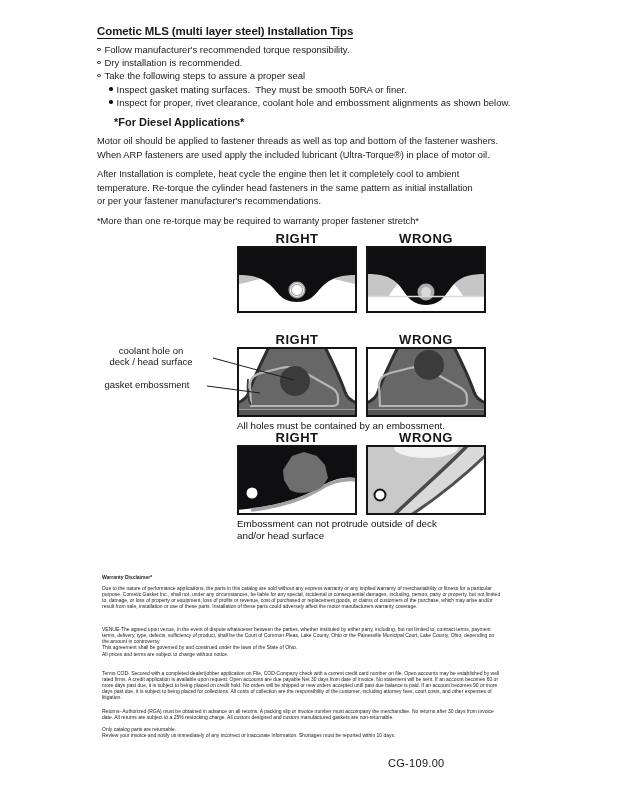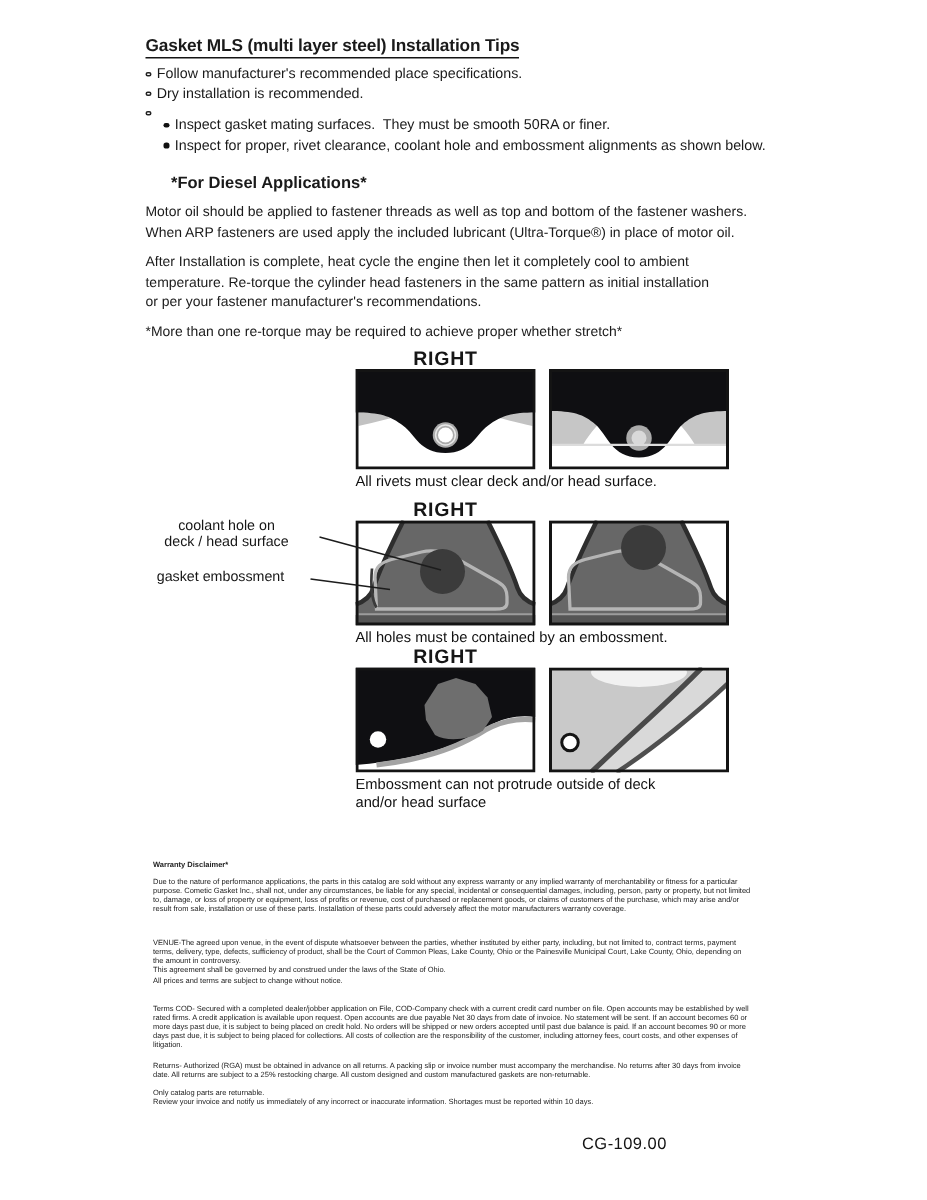--- a/index.html
+++ b/index.html
@@ -18,21 +18,21 @@
   .bt { white-space:pre-wrap; }
 
   .diesel-heading { position:absolute; left:114px; top:116px; font-size:11px; font-weight:bold; }
   .body-p { position:absolute; left:97px; width:432px; font-size:9.3px; line-height:13.5px; white-space:pre-line; }
   .p-d1 { top:135px; }
   .p-d2 { top:168px; }
   .p-d3 { top:215px; }
 
   .fig { position:absolute; left:237px; width:249px; }
   .fig1 { top:231px; } .fig2 { top:332px; } .fig3 { top:430px; }
-  .fig-labels { display:flex; gap:9px; height:14px;flex-direction:column; }
+  .fig-labels { display:flex; gap:9px; height:14px; }
   .fig-labels span { width:120px; text-align:center; font-size:13px; font-weight:600; letter-spacing:0.5px; color:#161616; }
   .fig-panels { display:flex; gap:9px; margin-top:1px; }
   .panel-svg { display:block; width:120px; }
   .fig1 .panel-svg { height:67px; } .fig2 .panel-svg, .fig3 .panel-svg { height:70px; }
   .fig-caption { margin-top:3px; font-size:9.8px; line-height:11.5px; white-space:pre-line; color:#111; }
 
   .ann { position:absolute; text-align:center; font-size:9.5px; line-height:10.5px; white-space:pre-line; color:#151515; }
   .ann-hole { left:89px; top:346px; width:124px; }
   .ann-emboss { left:89px; top:380px; width:116px; }
   .leader-svg { position:absolute; left:200px; top:345px; width:100px; height:55px; }
@@ -44,51 +44,52 @@
   .lp0 { top:1170px; } .lp1 { top:1252px; } .lp2 { top:1302px; }
   .lp3 { top:1340px; } .lp4 { top:1416px; } .lp5 { top:1452px; }
 
   .page-code { position:absolute; left:388px; top:757px; font-size:11px; letter-spacing:0.3px; color:#141414; }
 </style>
 </head>
 <body>
 
 <div class="page">
 
-  <h1 class="title"><span>Gasket MLS (multi layer steel) Installation Tips</span></h1>
+  <h1 class="title"><span>Cometic MLS (multi layer steel) Installation Tips</span></h1>
 
   <div class="bullets">
     <div class="bullet">
         <span class="mk mk-open"></span>
-        <span class="bt">Follow manufacturer's recommended place specifications.</span>
+        <span class="bt">Follow manufacturer's recommended torque responsibility.</span>
       </div>
     <div class="bullet">
         <span class="mk mk-open"></span>
         <span class="bt">Dry installation is recommended.</span>
       </div>
     <div class="bullet">
         <span class="mk mk-open"></span>
+        <span class="bt">Take the following steps to assure a proper seal</span>
       </div>
     <div class="bullet">
         <span class="mk mk-fill"></span>
         <span class="bt">Inspect gasket mating surfaces.  They must be smooth 50RA or finer.</span>
       </div>
     <div class="bullet">
         <span class="mk mk-fill"></span>
         <span class="bt">Inspect for proper, rivet clearance, coolant hole and embossment alignments as shown below.</span>
       </div>
   </div>
 
   <div class="diesel-heading">*For Diesel Applications*</div>
   <p class="body-p p-d1">Motor oil should be applied to fastener threads as well as top and bottom of the fastener washers.
 When ARP fasteners are used apply the included lubricant (Ultra-Torque®) in place of motor oil.</p>
   <p class="body-p p-d2">After Installation is complete, heat cycle the engine then let it completely cool to ambient
 temperature. Re-torque the cylinder head fasteners in the same pattern as initial installation
 or per your fastener manufacturer's recommendations.</p>
-  <p class="body-p p-d3">*More than one re-torque may be required to achieve proper whether stretch*</p>
+  <p class="body-p p-d3">*More than one re-torque may be required to warranty proper fastener stretch*</p>
 
   <section class="fig fig1">
     <div class="fig-labels">
       <span>RIGHT</span>
       <span>WRONG</span>
     </div>
     <div class="fig-panels">
       <svg class="panel-svg" viewBox="0 0 120 67">
         <rect width="120" height="67" fill="#ffffff"></rect>
         <path d="M2,29 L38,29 C27,32 13,35.5 2,38 Z" fill="#c2c2c2"></path>
@@ -103,21 +104,20 @@
         <rect width="120" height="67" fill="#ffffff"></rect>
         <path d="M2,28 L42,28 C34,35 27,43 23,50 L2,50 Z" fill="#c6c6c6"></path>
         <path d="M118,28 L78,28 C86,35 93,43 97,50 L118,50 Z" fill="#c6c6c6"></path>
         <path d="M0,0 H120 V28 C104,28 97,30 89,37 C81,44 78,59 60,59 C42,59 39,44 31,37 C23,30 16,28 0,28 Z" fill="#0f0f12"></path>
         <circle cx="60" cy="46" r="8.5" fill="#ababab"></circle>
         <circle cx="60" cy="46" r="5" fill="#d9d9d9"></circle>
         <path d="M2,50.5 H118" stroke="#dcdcdc" stroke-width="1.5" fill="none"></path>
         <rect x="1" y="1" width="118" height="65" fill="none" stroke="#141414" stroke-width="2"></rect>
       </svg>
     </div>
-    <div class="fig-caption">All rivets must clear deck and/or head surface.</div>
   </section>
 
   <section class="fig fig2">
     <div class="fig-labels">
       <span>RIGHT</span>
       <span>WRONG</span>
     </div>
     <div class="fig-panels">
       <svg class="panel-svg" viewBox="0 0 120 70">
         <rect width="120" height="70" fill="#676767"></rect>

